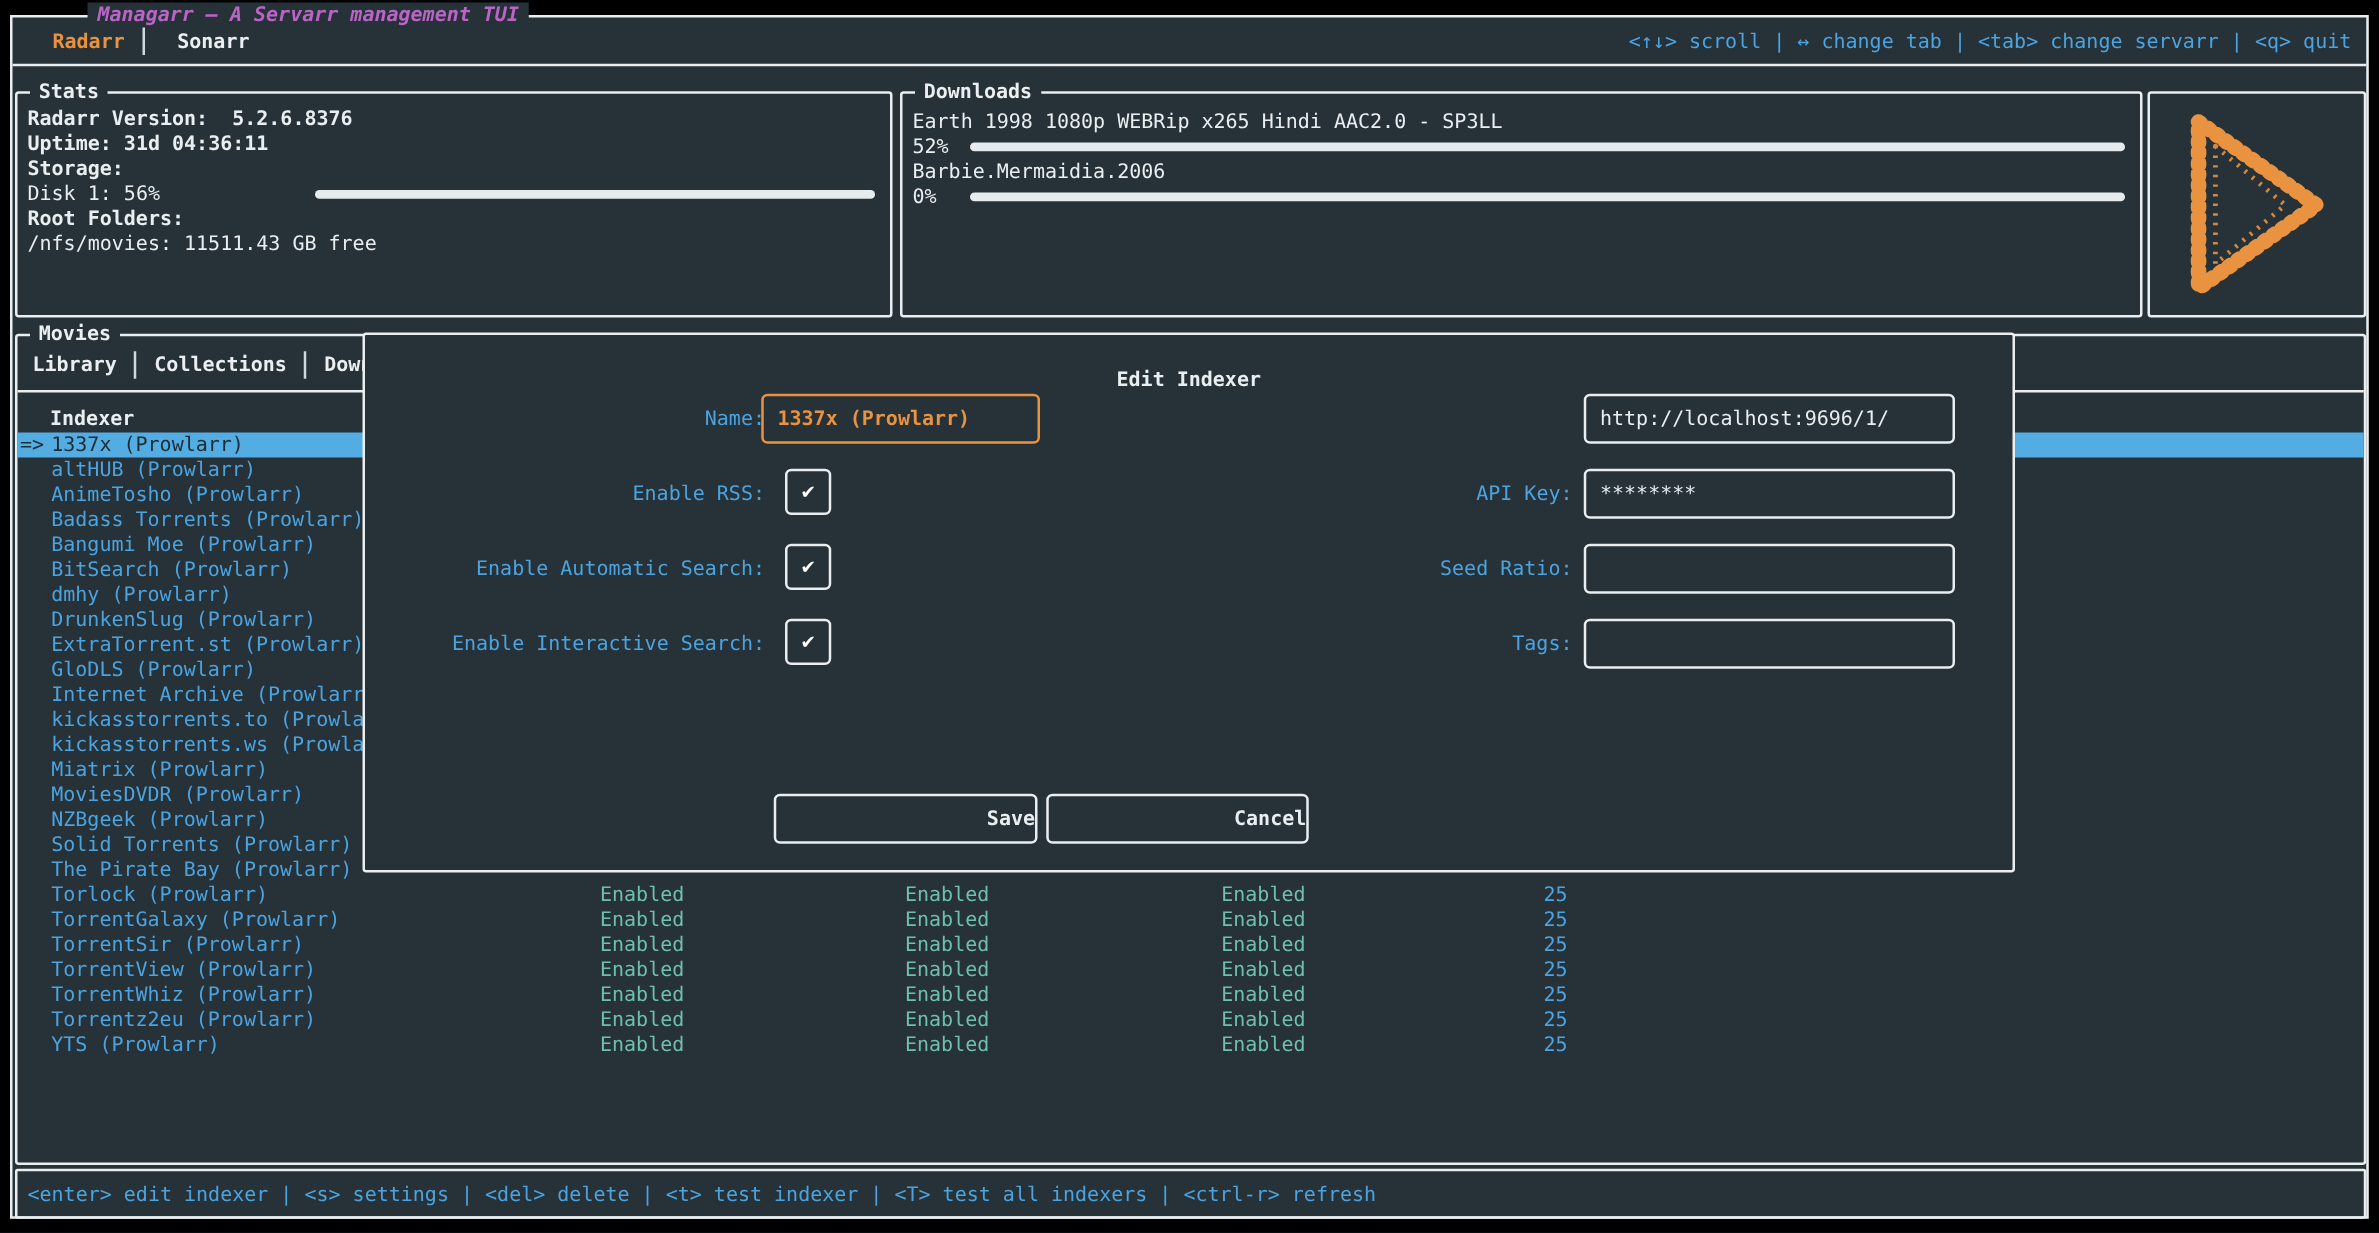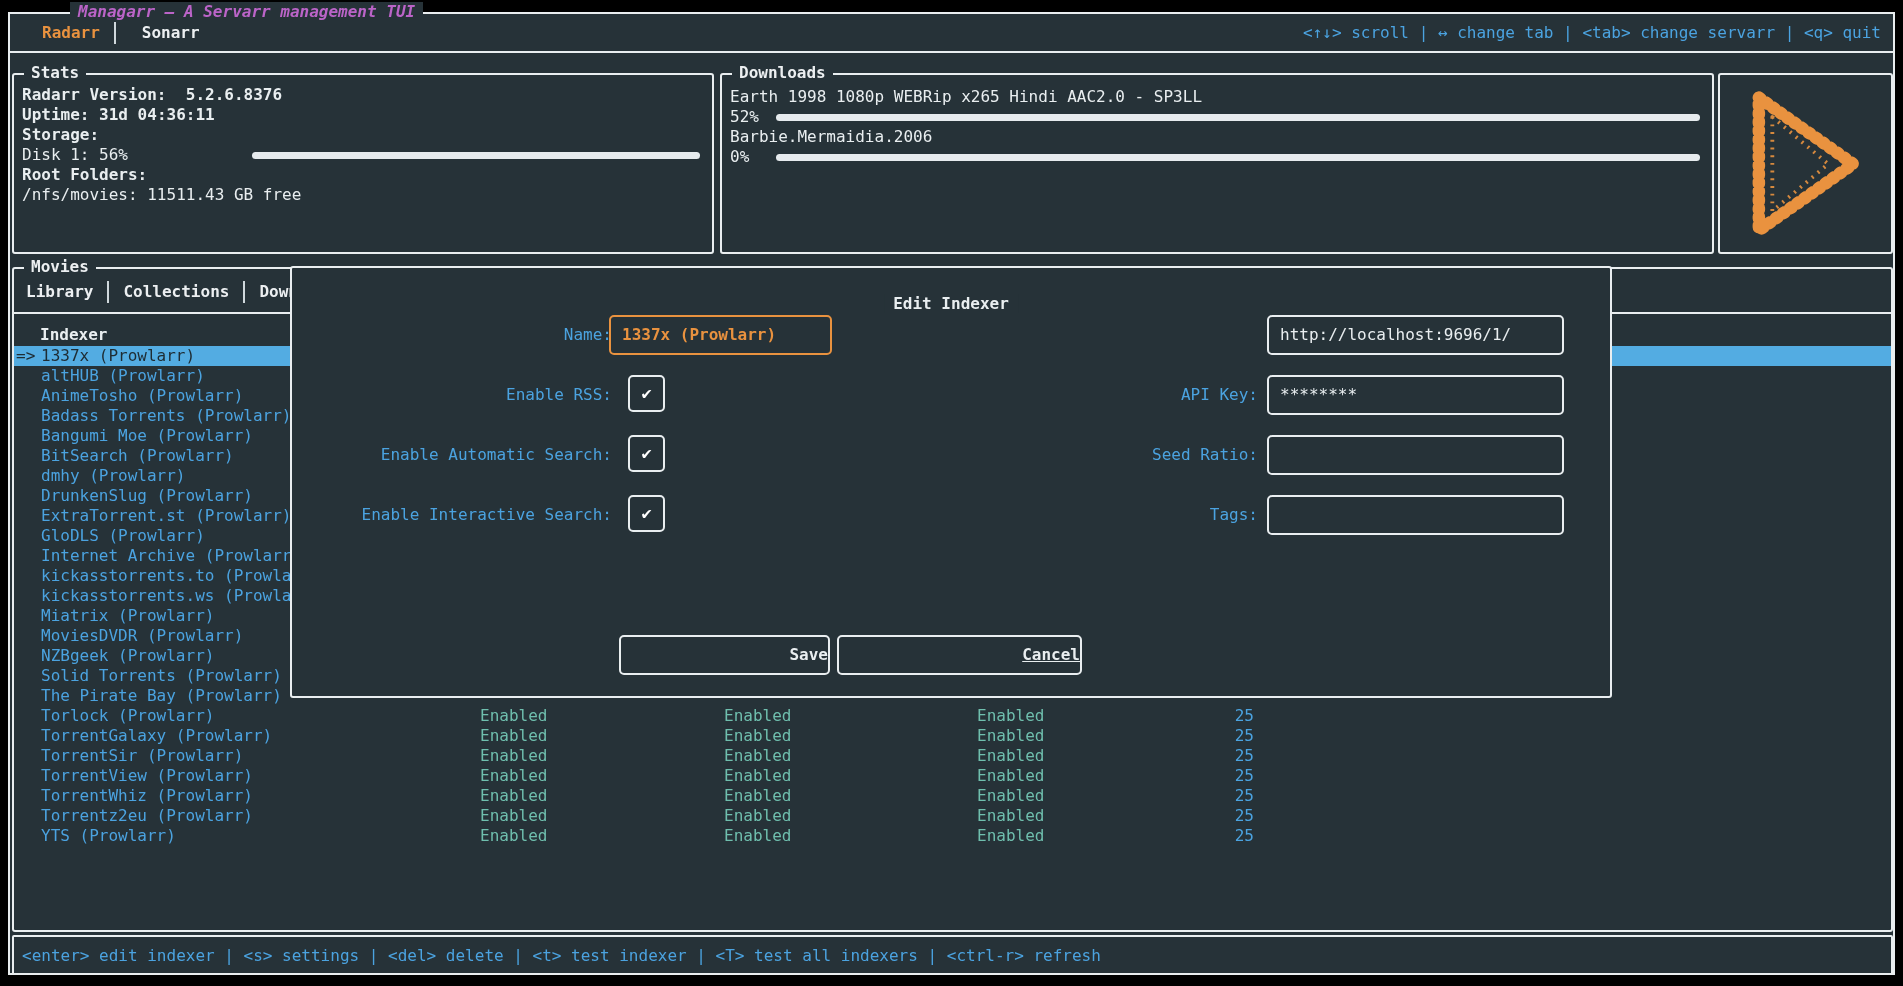--- a/index.html
+++ b/index.html
@@ -270,14 +270,14 @@
   <span class="f-label rcol" style="top:177px;">Seed Ratio:</span>
   <div class="input rcol" style="top:167px;"></div>
 
   <span class="f-label lcol" style="top:237px;">Enable Interactive Search:</span>
   <div class="checkbox" style="top:227px;">✔</div>
 
   <span class="f-label rcol" style="top:237px;padding-left:24px;">Tags:</span>
   <div class="input rcol" style="top:227px;"></div>
 
   <div class="btn" style="left:327px; width:211px;">Save</div>
-  <div class="btn" style="left:545px; width:245px;text-decoration:underline;">Cancel</div>
+  <div class="btn" style="left:545px; width:210px;">Cancel</div>
 </div>
 
 </body></html>

